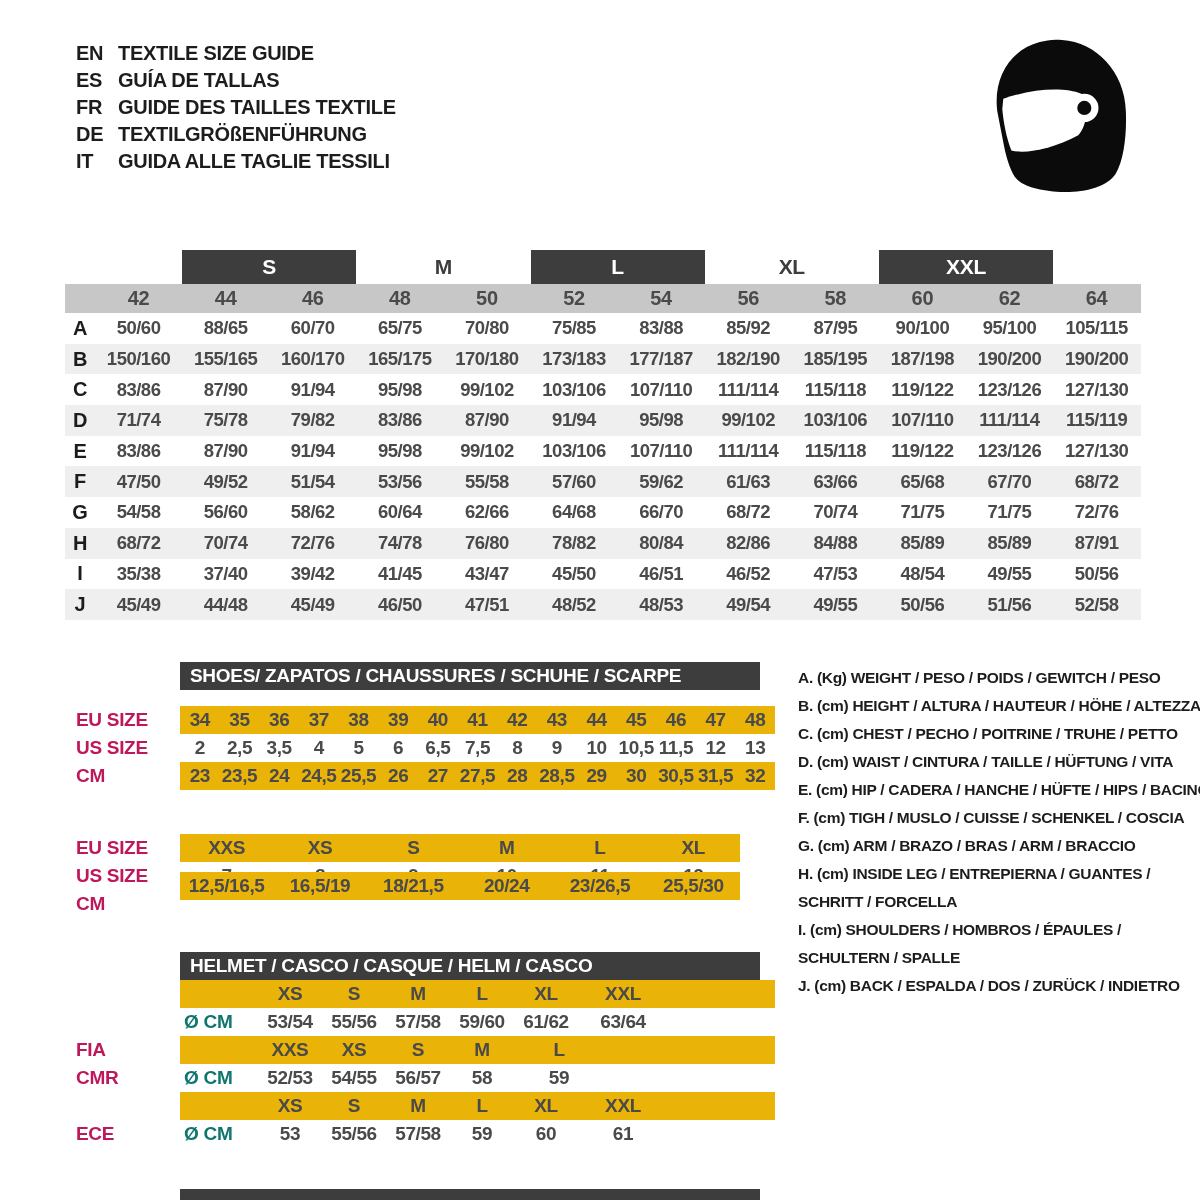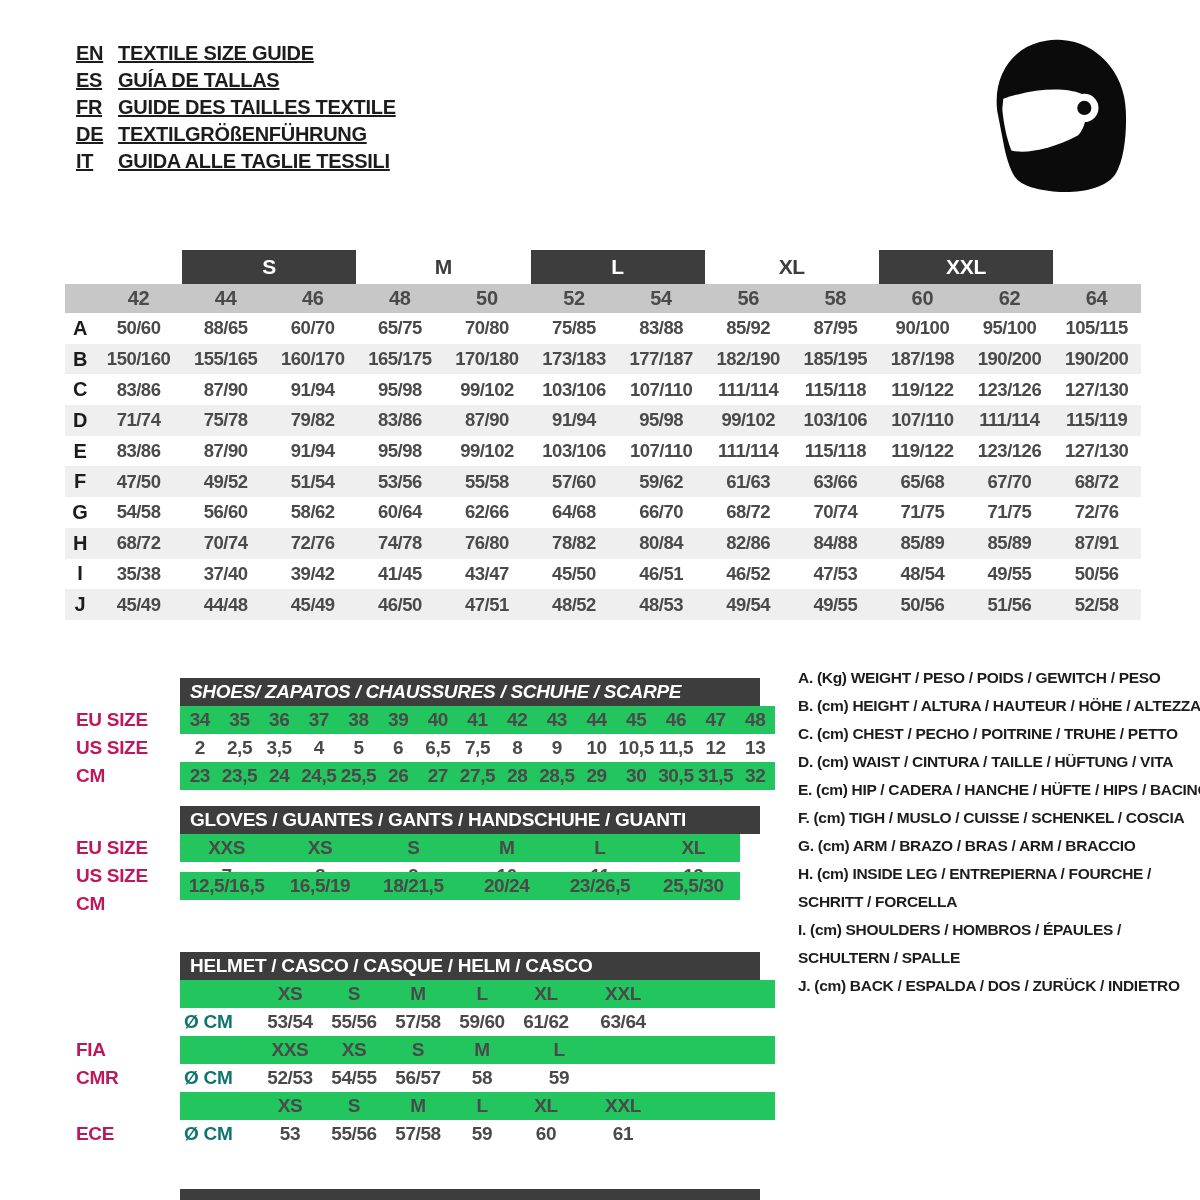--- a/index.html
+++ b/index.html
@@ -4,21 +4,21 @@
 <style>
   html,body{margin:0;padding:0;}
   body{
     width:1200px;height:1200px;background:#ffffff;
     font-family:"Liberation Sans",sans-serif;font-weight:bold;color:#1c1c1c;
     position:relative;overflow:hidden;letter-spacing:-0.3px;
   }
   #page{position:absolute;left:0;top:0;width:1200px;height:1200px;}
 
   
-  .lang-block{position:absolute;left:76px;top:40px;text-decoration:underline;}
+  .lang-block{position:absolute;left:76px;top:40px;}
   .lang-row{display:flex;height:27px;align-items:center;font-size:20px;}
   .lang-code{width:42px;}
 
   
   .helmet-icon{position:absolute;left:983px;top:34px;width:152px;height:160px;}
 
   
   .main-table{position:absolute;left:65px;top:250px;width:1076px;}
   .band-row{position:relative;height:34px;}
   .band{position:absolute;top:0;height:34px;display:flex;align-items:center;justify-content:center;font-size:21px;}
@@ -32,21 +32,21 @@
   .row-letter{width:30px;text-align:center;font-size:20px;color:#1c1c1c;}
   .data-cell{width:87.1px;text-align:center;font-size:18.5px;color:#4a4a4a;letter-spacing:-0.5px;}
 
   
   .section-header{
     position:absolute;left:180px;width:580px;height:28px;background:#3d3d3d;color:#fff;
     font-size:19px;display:flex;align-items:center;padding-left:10px;box-sizing:border-box;
   }
   .side-label{position:absolute;left:76px;height:28px;line-height:28px;font-size:19px;color:#be185d;}
   .value-strip{position:absolute;left:180px;height:28px;display:flex;align-items:center;}
-  .value-strip.striped{background:#22c55e;}
+  .value-strip.striped{background:#eab308;}
   .vcell{flex:1;text-align:center;font-size:19px;color:#4a4a4a;letter-spacing:-0.4px;}
   .unit-cell{width:78px;font-size:19px;color:#0f766e;text-align:left;padding-left:4px;box-sizing:border-box;}
   .hcell{width:64px;text-align:center;font-size:19px;color:#4a4a4a;letter-spacing:-0.4px;}
   .hcell.last{width:90px;}
 
   
   .legend{position:absolute;left:798px;top:664px;width:400px;}
   .legend-line{height:28px;line-height:28px;font-size:15.5px;white-space:nowrap;}
 
   
@@ -257,21 +257,21 @@
           <div class="data-cell">48/53</div>
           <div class="data-cell">49/54</div>
           <div class="data-cell">49/55</div>
           <div class="data-cell">50/56</div>
           <div class="data-cell">51/56</div>
           <div class="data-cell">52/58</div>
         </div>
       </div>
   </div>
 
-  <div class="section-header" style="top:678px;font-style:italic;">SHOES/ ZAPATOS / CHAUSSURES / SCHUHE / SCARPE</div>
+  <div class="section-header" style="top:662px;">SHOES/ ZAPATOS / CHAUSSURES / SCHUHE / SCARPE</div>
   <div id="shoes-rows">
       <div class="side-label" style="top: 706px;">EU SIZE</div>
       <div class="value-strip striped" style="top: 706px; width: 595px;">
         <div class="vcell">34</div>
         <div class="vcell">35</div>
         <div class="vcell">36</div>
         <div class="vcell">37</div>
         <div class="vcell">38</div>
         <div class="vcell">39</div>
         <div class="vcell">40</div>
@@ -315,21 +315,20 @@
         <div class="vcell">28</div>
         <div class="vcell">28,5</div>
         <div class="vcell">29</div>
         <div class="vcell">30</div>
         <div class="vcell">30,5</div>
         <div class="vcell">31,5</div>
         <div class="vcell">32</div>
       </div>
     </div>
 
-  <div class="section-header" style="top:806px;">GLOVES / GUANTES / GANTS / HANDSCHUHE / GUANTI</div>
   <div id="gloves-rows">
       <div class="side-label" style="top: 834px;">EU SIZE</div>
       <div class="value-strip striped" style="top: 834px; width: 560px;">
         <div class="vcell">XXS</div>
         <div class="vcell">XS</div>
         <div class="vcell">S</div>
         <div class="vcell">M</div>
         <div class="vcell">L</div>
         <div class="vcell">XL</div>
       </div>
@@ -413,21 +412,21 @@
     </div>
 
   <div class="legend" id="legend">
       <div class="legend-line">A. (Kg) WEIGHT / PESO / POIDS / GEWITCH / PESO</div>
       <div class="legend-line">B. (cm) HEIGHT / ALTURA / HAUTEUR / HÖHE / ALTEZZA</div>
       <div class="legend-line">C. (cm) CHEST / PECHO / POITRINE / TRUHE / PETTO</div>
       <div class="legend-line">D. (cm) WAIST / CINTURA / TAILLE / HÜFTUNG / VITA</div>
       <div class="legend-line">E. (cm) HIP / CADERA / HANCHE / HÜFTE / HIPS / BACINO</div>
       <div class="legend-line">F. (cm) TIGH / MUSLO / CUISSE / SCHENKEL / COSCIA</div>
       <div class="legend-line">G. (cm) ARM / BRAZO / BRAS / ARM / BRACCIO</div>
-      <div class="legend-line">H. (cm) INSIDE LEG / ENTREPIERNA / FOURCHE /</div>
+      <div class="legend-line">H. (cm) INSIDE LEG / ENTREPIERNA / GUANTES /</div>
       <div class="legend-line">SCHRITT / FORCELLA</div>
       <div class="legend-line">I. (cm) SHOULDERS / HOMBROS / ÉPAULES /</div>
       <div class="legend-line">SCHULTERN / SPALLE</div>
       <div class="legend-line">J. (cm) BACK / ESPALDA / DOS / ZURÜCK / INDIETRO</div>
     </div>
 
   <div class="bottom-bar"></div>
 
 </div>
 

